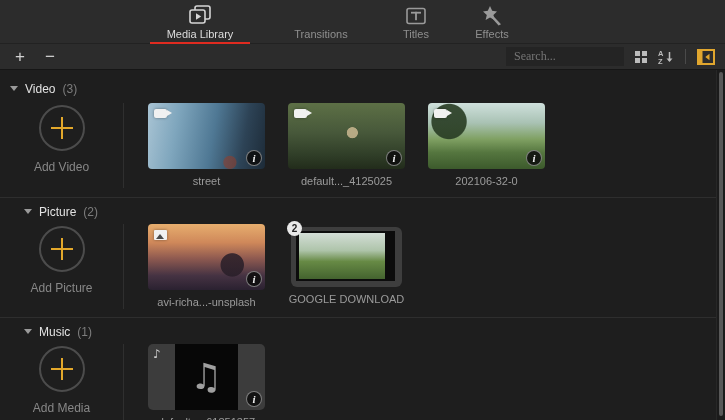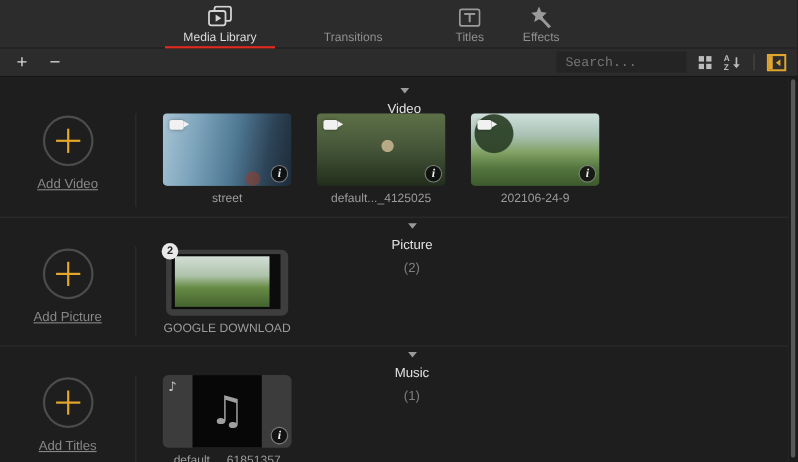--- a/index.html
+++ b/index.html
@@ -33,48 +33,48 @@
     padding:0 10px; border-bottom:1px solid #161616;
   }
   .tool-btn {
     color:#d2d2d2; font-size:17px; line-height:17px; width:20px;
     text-align:center; margin-right:10px; cursor:pointer; font-weight:400;
   }
   .toolbar-right { margin-left:auto; display:flex; align-items:center; gap:11px; }
   .search {
     width:118px; height:19px; background:#242424; border:none; outline:none;
     color:#a8a8a8; font-size:12px; padding:0 8px;
-    font-family:Liberation Mono, monospace;
+    font-family:Liberation Serif, serif;
   }
   .search::placeholder { color:#757575; }
   .icon-btn { display:flex; align-items:center; cursor:pointer; }
   .vdiv { width:1px; height:15px; background:#4a4a4a; }
   
   .content { height:350px; overflow:hidden; position:relative; }
   .section { }
   .section + .section { border-top:1px solid #2e2e2e; }
-  .sec-header { display:flex; align-items:center; gap:7px; padding:10px 0 0 10px; height:27px;flex-direction:column; }
+  .sec-header { display:flex; align-items:center; gap:7px; padding:10px 0 0 10px; height:27px; }
   .section + .section .sec-header { padding-top:5px; height:22px;padding-left:24px; }
   .tri {
     width:0; height:0; cursor:pointer;
     border-left:4px solid transparent; border-right:4px solid transparent;
     border-top:5px solid #9a9a9a;
   }
   .sec-name { font-size:12px; color:#e2e2e2; }
   .sec-count { font-size:12px; color:#7d7d7d; }
   .sec-body { display:flex; align-items:flex-start; margin-top:6px; padding-bottom:9px; }
   .section + .section .sec-body { margin-top:4px; padding-bottom:8px; }
   .add-col { width:123px; flex:none; display:flex; flex-direction:column; align-items:center; padding-top:2px; cursor:pointer; }
   .add-circle { width:46px; height:46px; border:2px solid #4c4c4c; border-radius:50%; position:relative; }
   .add-circle::before, .add-circle::after {
     content:""; position:absolute; left:50%; top:50%;
     width:22px; height:2px; background:#e3a82b; transform:translate(-50%,-50%);
   }
   .add-circle::after { transform:translate(-50%,-50%) rotate(90deg); }
-  .add-label { margin-top:9px; font-size:12px; color:#878787;text-decoration:underline; }
+  .add-label { margin-top:9px; font-size:12px; color:#878787; }
   .vline { width:1px; align-self:stretch; background:#2f2f2f; }
   .thumbs { display:flex; gap:23px; padding-left:24px; }
   .thumb { width:117px; cursor:pointer; }
   .timg { width:117px; height:66px; border-radius:4px; position:relative; }
   .tname {
     margin-top:5px; text-align:center; font-size:11px; color:#9b9b9b;
     white-space:nowrap; overflow:hidden; line-height:14px;
   }
   
   .art-street { background:
@@ -144,21 +144,21 @@
   <div class="tab" style="left:286px;width:70px;gap:38px;">
     <span class="ticon">
       <svg width="22" height="18" viewBox="0 0 22 18">
         <rect x="1" y="1.5" width="20" height="15" rx="2.5" fill="none" stroke="#9a9a9a" stroke-width="1.6"></rect>
         <path d="M4.5 5 L10 9 L4.5 13 Z" fill="#9a9a9a"></path>
         <path d="M17.5 5 L12 9 L17.5 13 Z" fill="#9a9a9a"></path>
       </svg>
     </span>
     <span class="tlabel">Transitions</span>
   </div>
-  <div class="tab" style="left:397px;width:60px;">
+  <div class="tab" style="left:386px;width:60px;">
     <span class="ticon">
       <svg width="20" height="18" viewBox="0 0 20 18">
         <rect x="1" y="1.5" width="18" height="15" rx="2" fill="none" stroke="#9a9a9a" stroke-width="1.6"></rect>
         <rect x="5" y="4.8" width="10" height="1.8" fill="#9a9a9a"></rect>
         <rect x="9.1" y="4.8" width="1.8" height="8.4" fill="#9a9a9a"></rect>
       </svg>
     </span>
     <span class="tlabel">Titles</span>
   </div>
   <div class="tab" style="left:462px;width:60px;">
@@ -231,61 +231,68 @@
             <span class="cam-icon"></span>
             <span class="info-icon"></span>
           </div>
           <div class="tname">default..._4125025</div>
         </div>
         <div class="thumb">
           <div class="timg art-park">
             <span class="cam-icon"></span>
             <span class="info-icon"></span>
           </div>
-          <div class="tname">202106-24-9</div>
+          <div class="tname">202106-32-0</div>
         </div>
       </div>
     </div>
   </section>
 
   <section class="section">
     <div class="sec-header">
       <span class="tri"></span>
       <span class="sec-name">Picture</span>
       <span class="sec-count">(2)</span>
     </div>
     <div class="sec-body">
       <div class="add-col">
         <div class="add-circle"></div>
         <div class="add-label">Add Picture</div>
       </div>
       <div class="vline"></div>
       <div class="thumbs">
         <div class="thumb">
+          <div class="timg art-sunset">
+            <span class="pic-icon"></span>
+            <span class="info-icon"></span>
+          </div>
+          <div class="tname">avi-richa...-unsplash</div>
+        </div>
+        <div class="thumb">
           <div class="folder-outer">
             <div class="folder-black"></div>
             <div class="folder-img art-hills"></div>
             <span class="count-badge">2</span>
           </div>
           <div class="tname">GOOGLE DOWNLOAD</div>
         </div>
       </div>
     </div>
   </section>
 
   <section class="section">
     <div class="sec-header">
       <span class="tri"></span>
       <span class="sec-name">Music</span>
       <span class="sec-count">(1)</span>
     </div>
     <div class="sec-body">
       <div class="add-col">
         <div class="add-circle"></div>
-        <div class="add-label">Add Titles</div>
+        <div class="add-label">Add Media</div>
       </div>
       <div class="vline"></div>
       <div class="thumbs">
         <div class="thumb">
           <div class="music-outer">
             <span class="music-note-small">♪</span>
             <div class="music-black">
               <span class="music-note-big">♫</span>
             </div>
             <span class="info-icon"></span>

